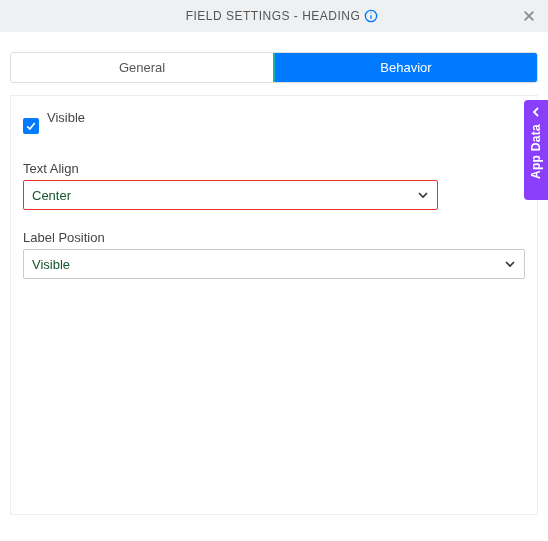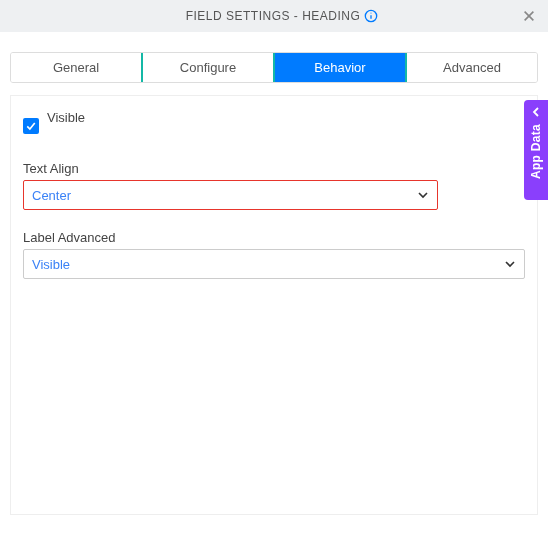--- a/index.html
+++ b/index.html
@@ -90,21 +90,21 @@
   .select {
     width: 100%;
     height: 30px;
     border: 1px solid #ccc;
     border-radius: 2px;
     display: flex;
     align-items: center;
     justify-content: space-between;
     padding: 0 8px;
     font-size: 13px;
-    color: #3b82f6;
+    color: #14532d;
     cursor: pointer;
     background: #fff;
   }
   .select.highlight {
     border: 1.5px solid #e7352c;
     width: 415px;
   }
   .chevron {
     width: 12px; height: 12px;
     display: flex; align-items: center; justify-content: center;
@@ -153,23 +153,21 @@
   <div class="close-btn">
     <svg viewBox="0 0 16 16" stroke="#888" stroke-width="1.8">
       <line x1="3" y1="3" x2="13" y2="13"></line>
       <line x1="13" y1="3" x2="3" y2="13"></line>
     </svg>
   </div>
 </div>
 
 <div class="tabs">
   <div class="tab">General</div>
-  <div class="tab">Configure</div>
   <div class="tab active">Behavior</div>
-  <div class="tab">Advanced</div>
 </div>
 
 <div class="panel">
 
   <div class="checkbox-row">
     <div class="checkbox">
       <svg viewBox="0 0 16 16" stroke="#fff" stroke-width="2.2" fill="none">
         <polyline points="3,8.5 6.5,12 13,4"></polyline>
       </svg>
     </div>
@@ -182,21 +180,21 @@
       <span>Center</span>
       <span class="chevron">
         <svg viewBox="0 0 12 12" stroke="#333" stroke-width="1.6" fill="none">
             <polyline points="2,4 6,8 10,4"></polyline>
           </svg>
       </span>
     </div>
   </div>
 
   <div class="row">
-    <span class="field-label">Label Advanced</span>
+    <span class="field-label">Label Position</span>
     <div class="select">
       <span>Visible</span>
       <span class="chevron">
         <svg viewBox="0 0 12 12" stroke="#333" stroke-width="1.6" fill="none">
             <polyline points="2,4 6,8 10,4"></polyline>
           </svg>
       </span>
     </div>
   </div>
 

